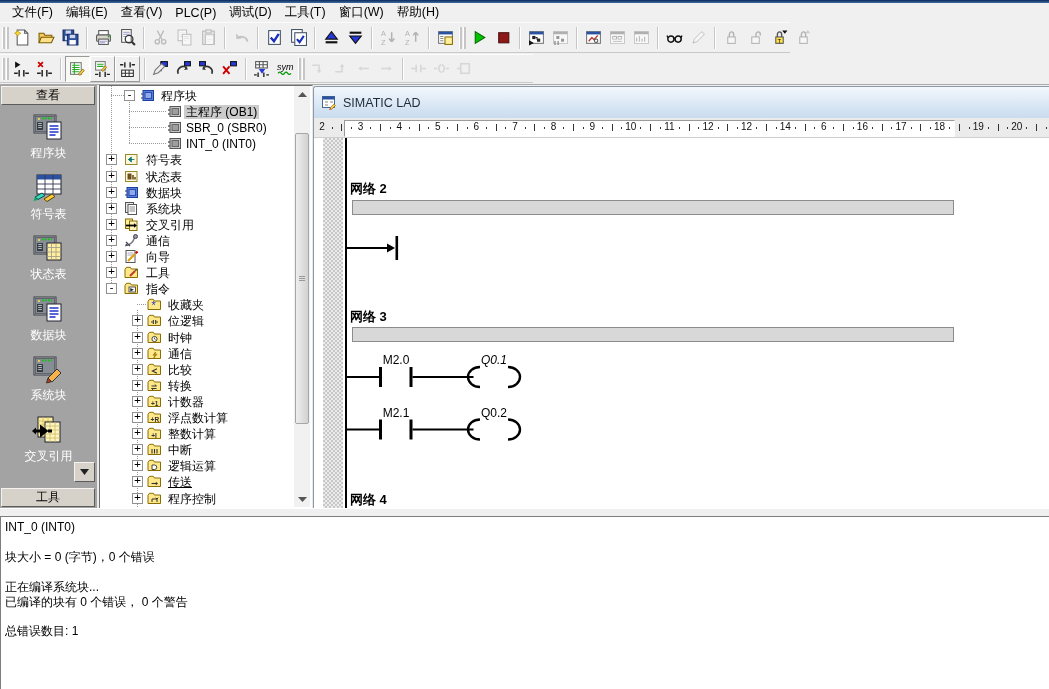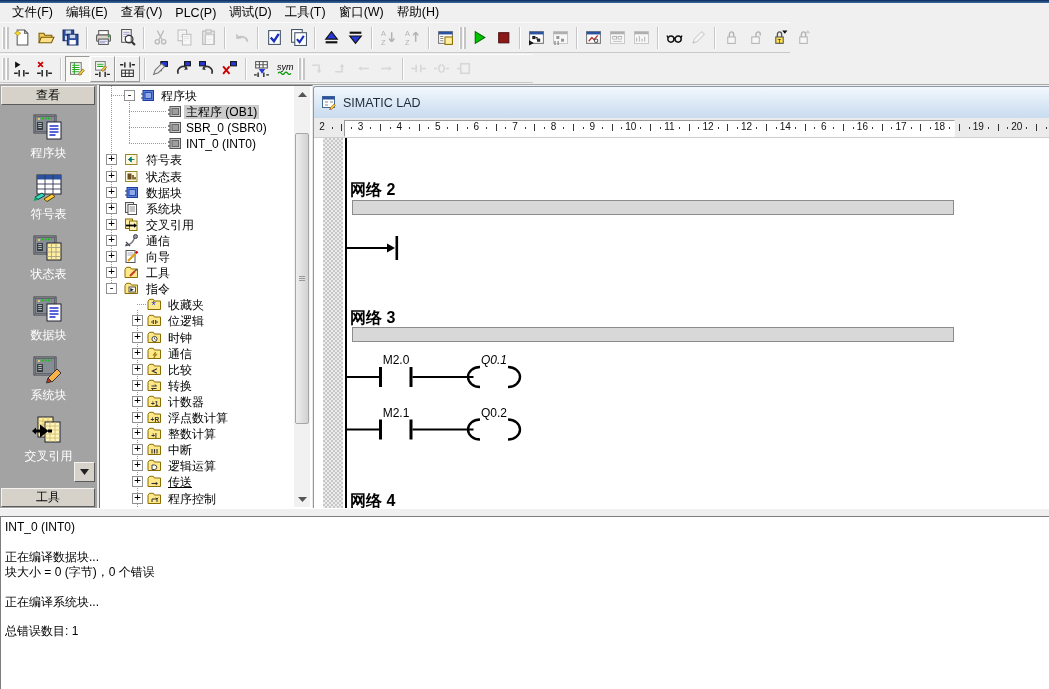--- a/index.html
+++ b/index.html
@@ -48,21 +48,21 @@
   
   #ladwin{left:313px;top:86px;width:737px;height:422px;border:1px solid #8a98a8;border-right:none;border-radius:3px 0 0 0;background:#fff}
   #ladtitle{position:absolute;left:0;top:0;width:100%;height:31px;background:linear-gradient(#f3f8fd,#d4e3f3 70%,#c9dcee);border-bottom:1px solid #b9c9da;border-radius:3px 0 0 0;display:flex;align-items:center}
   #ladtitle .txt{font-size:12.5px;color:#1e2a38;margin-left:6px}
   #ladruler{position:absolute;left:0;top:31px;width:100%;height:19px;background:#ebebeb;border-bottom:1px solid #cfcfcf}
   #ruler-recess{position:absolute;left:30px;top:2px;width:609px;height:15px;background:#fff;border:1px solid;border-color:#9a9a9a #fdfdfd #fdfdfd #9a9a9a}
   .rnum{position:absolute;top:3px;font-size:10px;color:#111;transform:translateX(-50%)}
   .rtick{position:absolute;background:#333}
   #ladcontent{position:absolute;left:0;top:51px;width:100%;bottom:0;background:#fff;overflow:hidden}
   #net-margin{position:absolute;left:9px;top:0;bottom:0;width:20px;background-image:conic-gradient(#c7c7c7 25%,#ececec 0 50%,#c7c7c7 0 75%,#ececec 0);background-size:4px 4px}
-  .netlabel{position:absolute;font-size:16px;font-weight:bold;color:#000}
+  .netlabel{position:absolute;font-size:13px;font-weight:bold;color:#000}
   .combar{position:absolute;left:38px;width:600px;height:13px;background:#d8d8d8;border:1px solid #8c8c8c}
   .ladsvg{position:absolute;left:0;top:0}
   .ladtext{position:absolute;font-size:12px;color:#000;transform:translateX(-50%)}
   
   #hsplit{left:0;top:508px;width:100%;height:8px;background:#f0f0f0;border-top:1px solid #fff}
   #output{left:0;top:516px;width:1049px;height:173px;background:#fff;border-top:1px solid #7e7e7e;border-left:1px solid #7e7e7e;padding:3px 0 0 4px;box-sizing:border-box}
   .oline{font-size:12px;line-height:14.9px;color:#000;white-space:pre}
 </style>
 </head>
 <body>
@@ -918,20 +918,20 @@
         </svg>
       </div>
   </div>
 </div>
 
 <div class="abs" id="hsplit"></div>
 <div class="abs" id="output">
     <div id="out-lines">
       <div class="oline">INT_0 (INT0)</div>
       <div class="oline"> </div>
-      <div class="oline">正在编译数据块...</div>
       <div class="oline">块大小 = 0 (字节)，0 个错误</div>
       <div class="oline"> </div>
       <div class="oline">正在编译系统块...</div>
+      <div class="oline">已编译的块有 0 个错误， 0 个警告</div>
       <div class="oline"> </div>
       <div class="oline">总错误数目: 1</div>
     </div>
   </div>
 
 </body></html>

